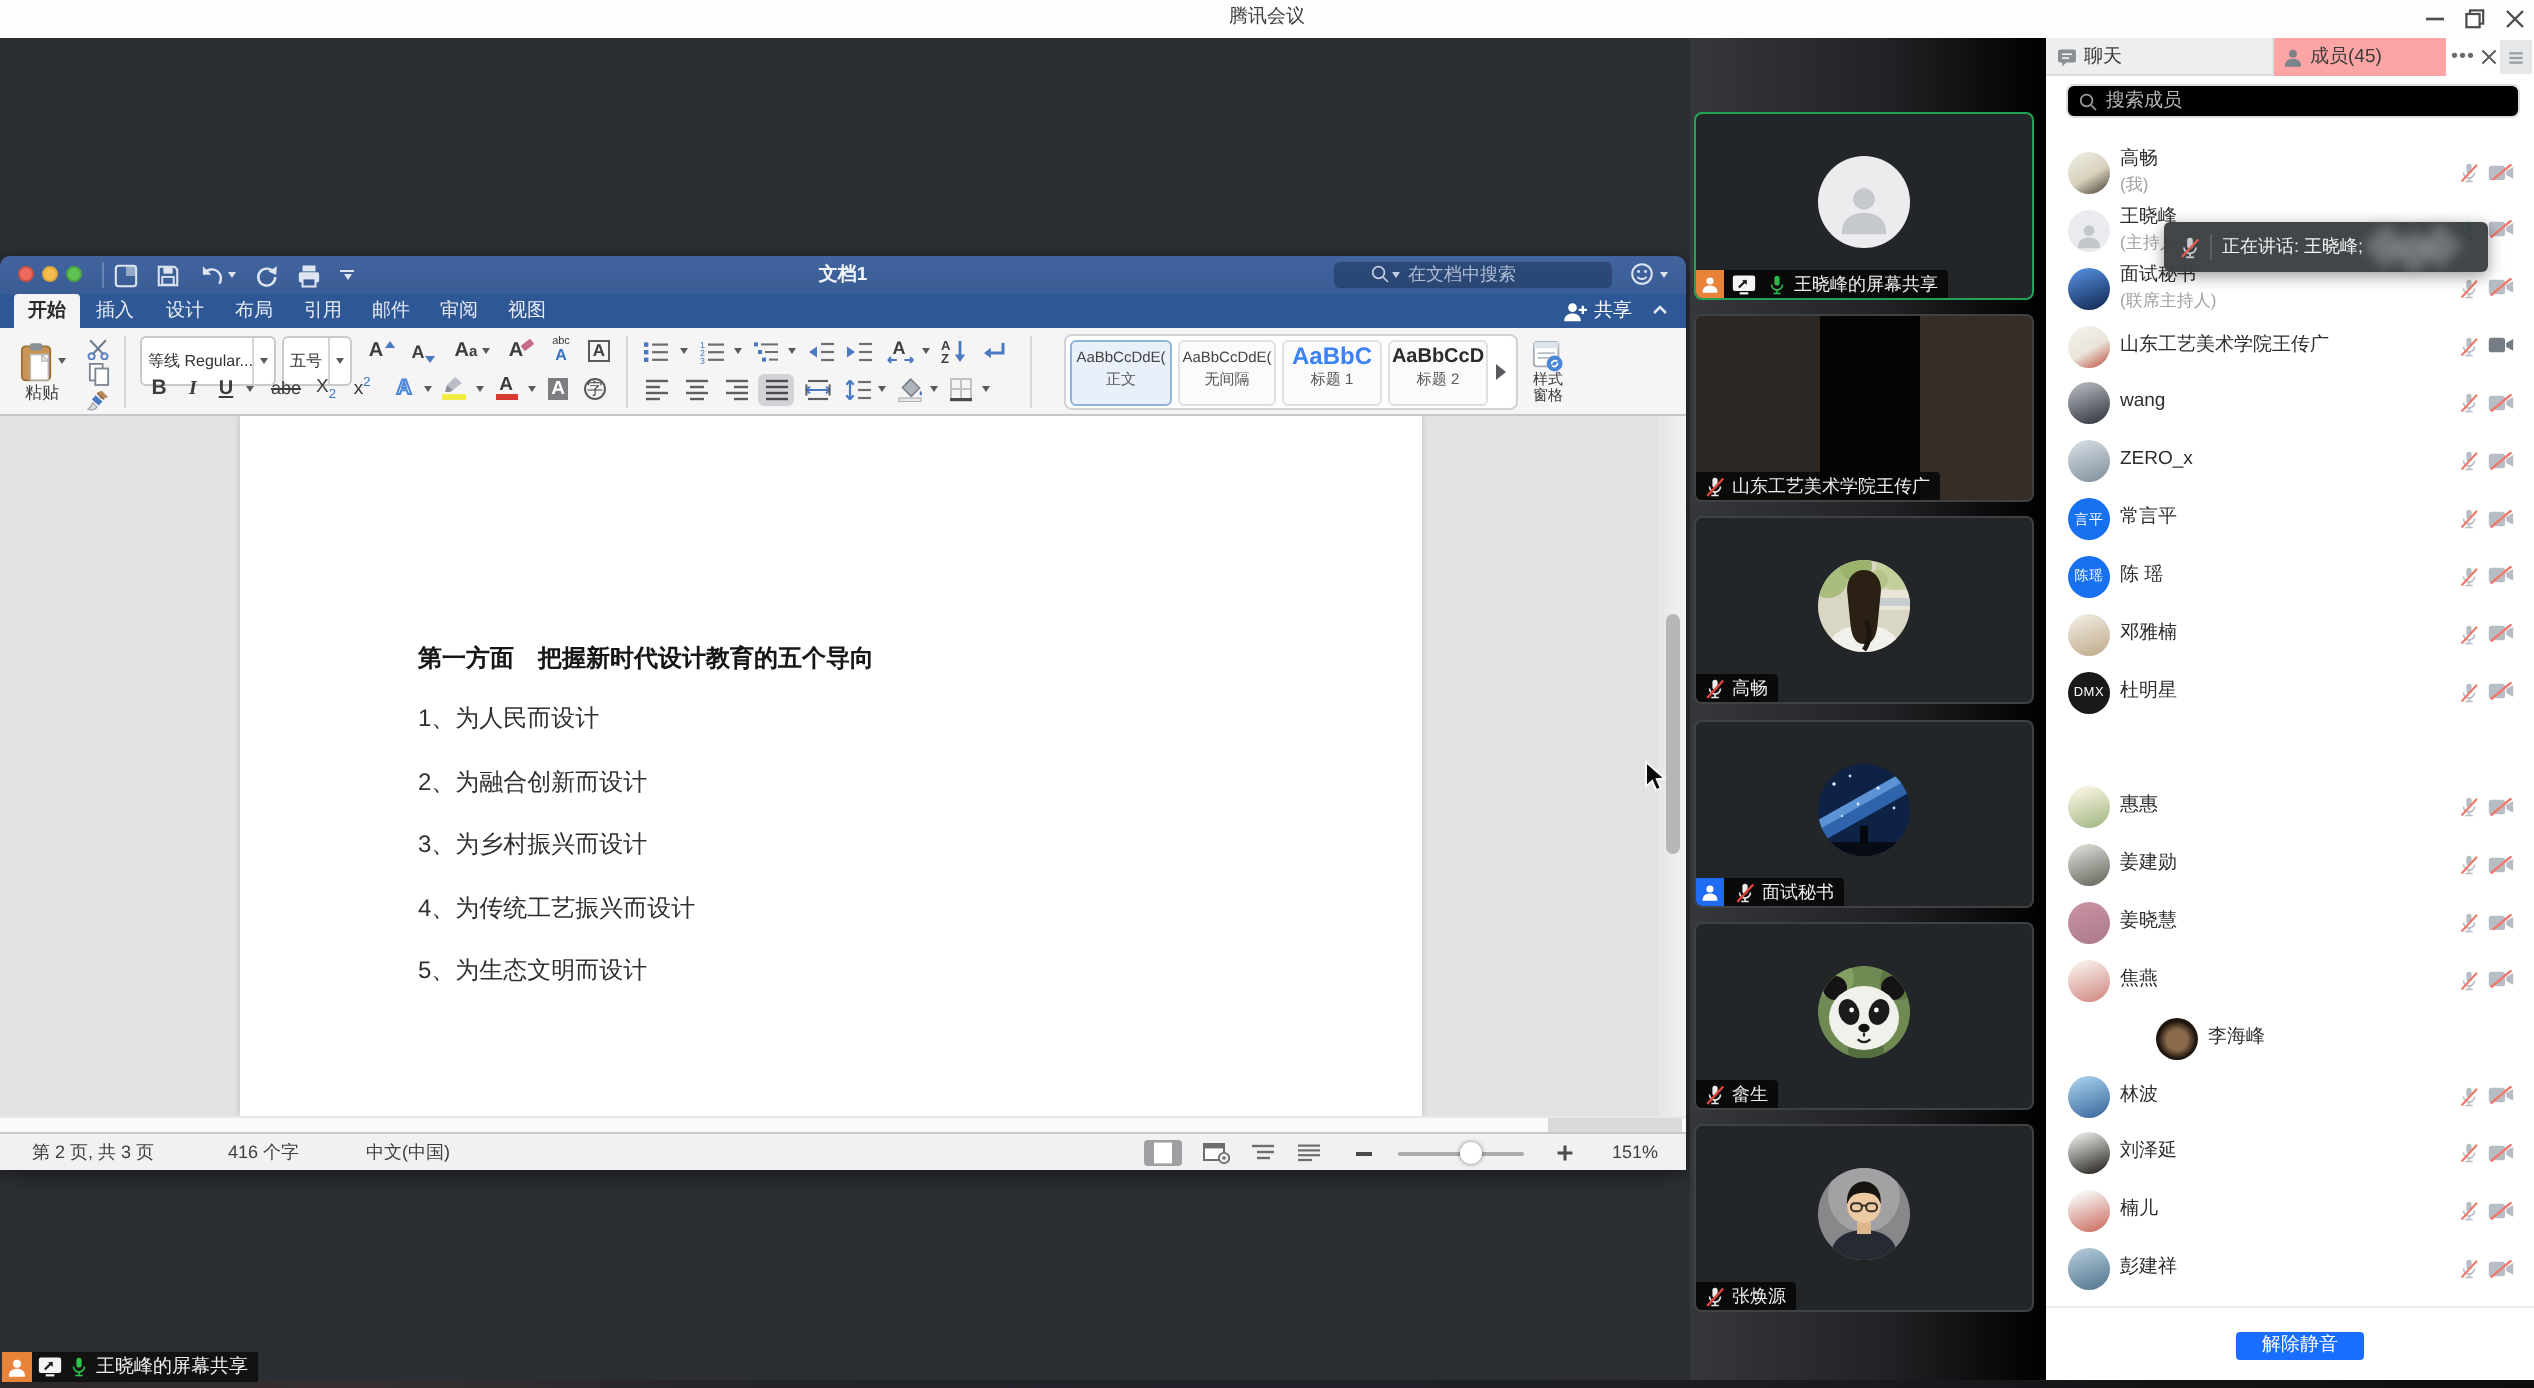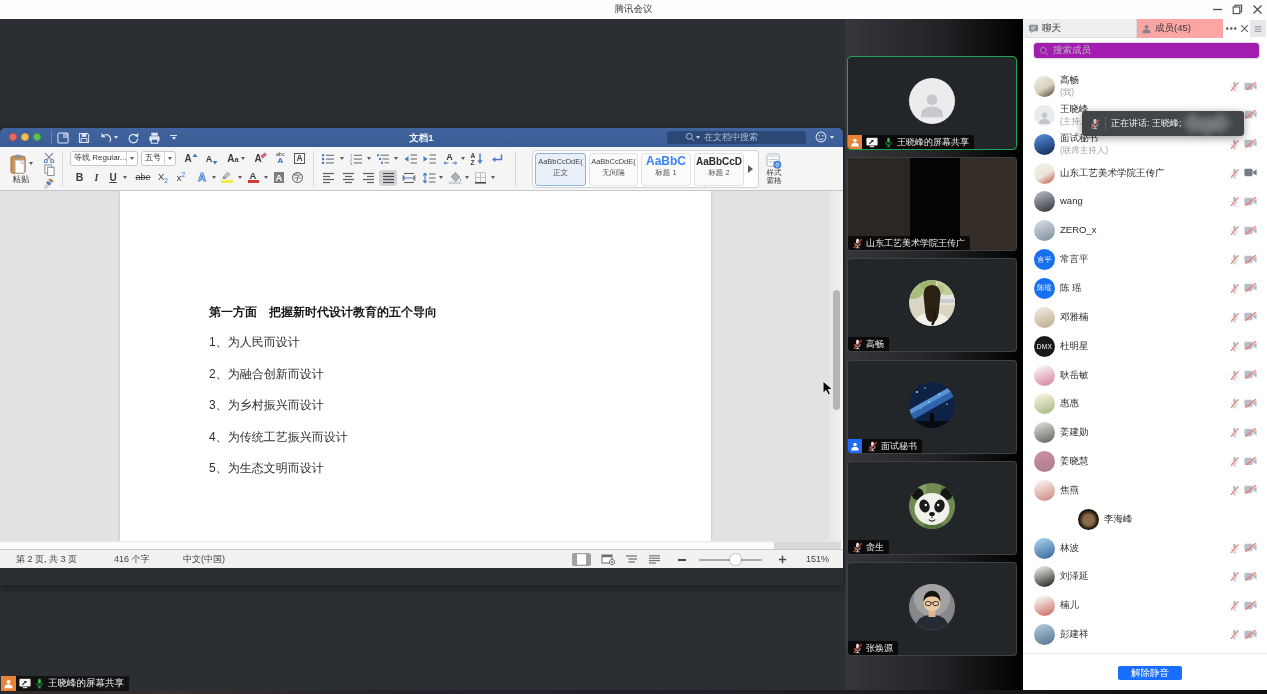--- a/index.html
+++ b/index.html
@@ -28,22 +28,22 @@
 
 #wtabs{position:relative;height:17px;background:#2e5795;font-size:9.5px;color:#e7ecf5}
 .wtab{position:absolute;top:0;height:17px;line-height:17px;text-align:center}
 .wtab.active{background:#f4f4f5;color:#2b2b2b;border-radius:2px 2px 0 0;font-weight:bold}
 #wshare-btn{position:absolute;right:27px;top:0;height:17px;display:flex;align-items:center;gap:3px;color:#fff;font-size:9.5px}
 #wchevron{position:absolute;right:9px;top:5px;color:#dfe5f0}
 
 #wribbon{position:relative;height:44px;background:#f5f5f6;border-bottom:1px solid #c6c6c8}
 .rsep{position:absolute;top:4px;height:36px;width:1px;background:#d8d8da}
 .rbtn{position:absolute;display:flex;align-items:center;justify-content:center;color:#3e3e40}
-.rcombo{position:absolute;top:4px;height:15px;background:#fff;border:1px solid #c9cacc;border-radius:3px;
-  display:flex;align-items:flex-start;font-size:8px;color:#333;padding-left:3px}
+.rcombo{position:absolute;top:4px;height:25px;background:#fff;border:1px solid #c9cacc;border-radius:3px;
+  display:flex;align-items:center;font-size:8px;color:#333;padding-left:3px}
 .rcombo .car{margin-left:auto;height:100%;width:11px;border-left:1px solid #d6d6d8;display:flex;
   align-items:center;justify-content:center;color:#666}
 .rtxt{font-size:10px;font-weight:bold;color:#3c3c3e}
 .caret{width:0;height:0;border-left:2.5px solid transparent;border-right:2.5px solid transparent;
   border-top:3.5px solid #5a5a5c}
 
 #rstyles{position:absolute;left:532px;top:3px;width:227px;height:38px;background:#fff;
   border:1px solid #d2d2d4;border-radius:4px}
 .stycard{position:absolute;top:2px;height:33px;border:1px solid #e0e0e2;border-radius:3px;background:#fbfbfc;
   text-align:center;color:#3a3a3c}
@@ -98,21 +98,21 @@
 #ptab-members{position:absolute;left:114px;top:0;width:86px;height:19px;background:#fca5a5;
   display:flex;align-items:center;padding-left:4px;gap:3px}
 .ptab-txt{font-size:9.5px;color:#3a3a3a}
 #pmore{position:absolute;left:202px;top:0;width:13px;height:19px;color:#6b6b6d;font-size:10px;
   display:flex;align-items:center;justify-content:center;letter-spacing:.5px}
 #pclose{position:absolute;left:215px;top:0;width:12px;height:19px;color:#5f5f61;font-size:10px;
   display:flex;align-items:center;justify-content:center}
 #phandle{position:absolute;left:227px;top:1px;width:16px;height:17px;background:#e7e8ea;
   display:flex;align-items:center;justify-content:center}
 #psearch{position:absolute;left:10px;top:23px;width:227px;height:17px;border:1px solid #dadcde;
-  border-radius:4px;background:#a21caf;display:flex;align-items:center;padding-left:5px;gap:4px}
+  border-radius:4px;background:#000000;display:flex;align-items:center;padding-left:5px;gap:4px}
 #psearch-ph{font-size:9.5px;color:#b8b8ba}
 #plist{position:absolute;left:0;top:45px;width:244px;height:590px;overflow:hidden}
 .mrow{position:absolute;left:0;width:244px;height:29px}
 .mav{position:absolute;left:11px;top:4px;width:21px;height:21px;border-radius:50%;overflow:hidden;
   display:flex;align-items:center;justify-content:center}
 .mav span{color:#fff;font-size:7px;letter-spacing:.3px}
 .mname{position:absolute;left:37px;top:8px;font-size:9.5px;color:#2d2d2f;line-height:12px;white-space:nowrap}
 .mrow.two .mname{top:2px}
 .msub{position:absolute;left:37px;top:15px;font-size:8.5px;color:#a2a2a4;line-height:11px;white-space:nowrap}
 .mmic{position:absolute;left:206px;top:9px}
@@ -485,20 +485,41 @@
         <span>在文档中搜索</span>
       </div>
       <div id="wsmiley">
         <svg width="12" height="12" viewBox="0 0 13 13" color="#dfe5f0">
               <use href="#s-smiley"></use>
             </svg>
         <span class="caret" style="border-top-color:#dfe5f0;margin-left:3px"></span>
       </div>
     </div>
 
+    <div id="wtabs">
+          <div class="wtab active" style="left: 7px; width: 33px;">开始</div>
+          <div class="wtab" style="left: 42.5px; width: 30px;">插入</div>
+          <div class="wtab" style="left: 77.5px; width: 30px;">设计</div>
+          <div class="wtab" style="left: 112px; width: 30px;">布局</div>
+          <div class="wtab" style="left: 146.5px; width: 30px;">引用</div>
+          <div class="wtab" style="left: 180.5px; width: 30px;">邮件</div>
+          <div class="wtab" style="left: 214.5px; width: 30px;">审阅</div>
+          <div class="wtab" style="left: 248.5px; width: 30px;">视图</div>
+          <div id="wshare-btn">
+            <svg width="13" height="10" viewBox="0 0 15 12" fill="#fff" color="#fff">
+              <use href="#s-personplus"></use>
+            </svg>
+            <span>共享</span>
+          </div>
+          <div id="wchevron">
+            <svg width="8" height="6" viewBox="0 0 8 6">
+              <path d="M1 4.5 4 1.5 7 4.5" fill="none" stroke="#dfe5f0" stroke-width="1.3"></path>
+            </svg>
+          </div>
+        </div>
 
     <div id="wribbon">
 
       <div class="rbtn" style="left:5px;top:2px;width:32px;height:40px;flex-direction:column">
         <span style="display:flex;align-items:flex-start;gap:2px">
               <svg width="17" height="20" viewBox="0 0 18 21">
                 <use href="#s-clipboard"></use>
               </svg>
               <span class="caret" style="margin-top:8px"></span>
             </span>
@@ -1078,21 +1099,21 @@
               <line x1="2.6" y1="14.2" x2="13.8" y2="2" stroke="#ef7a6d" stroke-width="1.6"></line>
             </svg>
           </span>
           <span class="mcam">
             <svg width="13" height="8.9375" viewBox="0 0 16 11" fill="#b7bdc5">
               <use href="#s-cam"></use>
               <line x1="1.6" y1="10.8" x2="14.4" y2="0.2" stroke="#ef7a6d" stroke-width="1.5"></line>
             </svg>
           </span>
         </div>
-        <div class="mrow" style="top: 209.95px; font-family: Liberation Serif, serif;">
+        <div class="mrow" style="top: 209.95px;">
           <div class="mav" style="background:#1670f0">
             <span style="font-size:7px">陈瑶</span>
           </div>
           <div class="mname">陈 瑶</div>
           <span class="mmic">
             <svg width="11" height="11" viewBox="0 0 16 16" fill="#b7bdc5" color="#b7bdc5">
               <use href="#s-mic"></use>
               <line x1="2.6" y1="14.2" x2="13.8" y2="2" stroke="#ef7a6d" stroke-width="1.6"></line>
             </svg>
           </span>
@@ -1117,36 +1138,20 @@
               <use href="#s-cam"></use>
               <line x1="1.6" y1="10.8" x2="14.4" y2="0.2" stroke="#ef7a6d" stroke-width="1.5"></line>
             </svg>
           </span>
         </div>
         <div class="mrow" style="top: 267.65px;">
           <div class="mav" style="background:#191919">
             <span style="font-size:6.5px">DMX</span>
           </div>
           <div class="mname">杜明星</div>
-          <span class="mmic">
-            <svg width="11" height="11" viewBox="0 0 16 16" fill="#b7bdc5" color="#b7bdc5">
-              <use href="#s-mic"></use>
-              <line x1="2.6" y1="14.2" x2="13.8" y2="2" stroke="#ef7a6d" stroke-width="1.6"></line>
-            </svg>
-          </span>
-          <span class="mcam">
-            <svg width="13" height="8.9375" viewBox="0 0 16 11" fill="#b7bdc5">
-              <use href="#s-cam"></use>
-              <line x1="1.6" y1="10.8" x2="14.4" y2="0.2" stroke="#ef7a6d" stroke-width="1.5"></line>
-            </svg>
-          </span>
-        </div>
-        <div class="mrow" style="top: 296.5px;">
-          <div class="mav" style="background:linear-gradient(160deg, #f6eef2 15%, #d98aa6 90%)"></div>
-          <div class="mname">耿岳敏</div>
           <span class="mmic">
             <svg width="11" height="11" viewBox="0 0 16 16" fill="#b7bdc5" color="#b7bdc5">
               <use href="#s-mic"></use>
               <line x1="2.6" y1="14.2" x2="13.8" y2="2" stroke="#ef7a6d" stroke-width="1.6"></line>
             </svg>
           </span>
           <span class="mcam">
             <svg width="13" height="8.9375" viewBox="0 0 16 11" fill="#b7bdc5">
               <use href="#s-cam"></use>
               <line x1="1.6" y1="10.8" x2="14.4" y2="0.2" stroke="#ef7a6d" stroke-width="1.5"></line>

